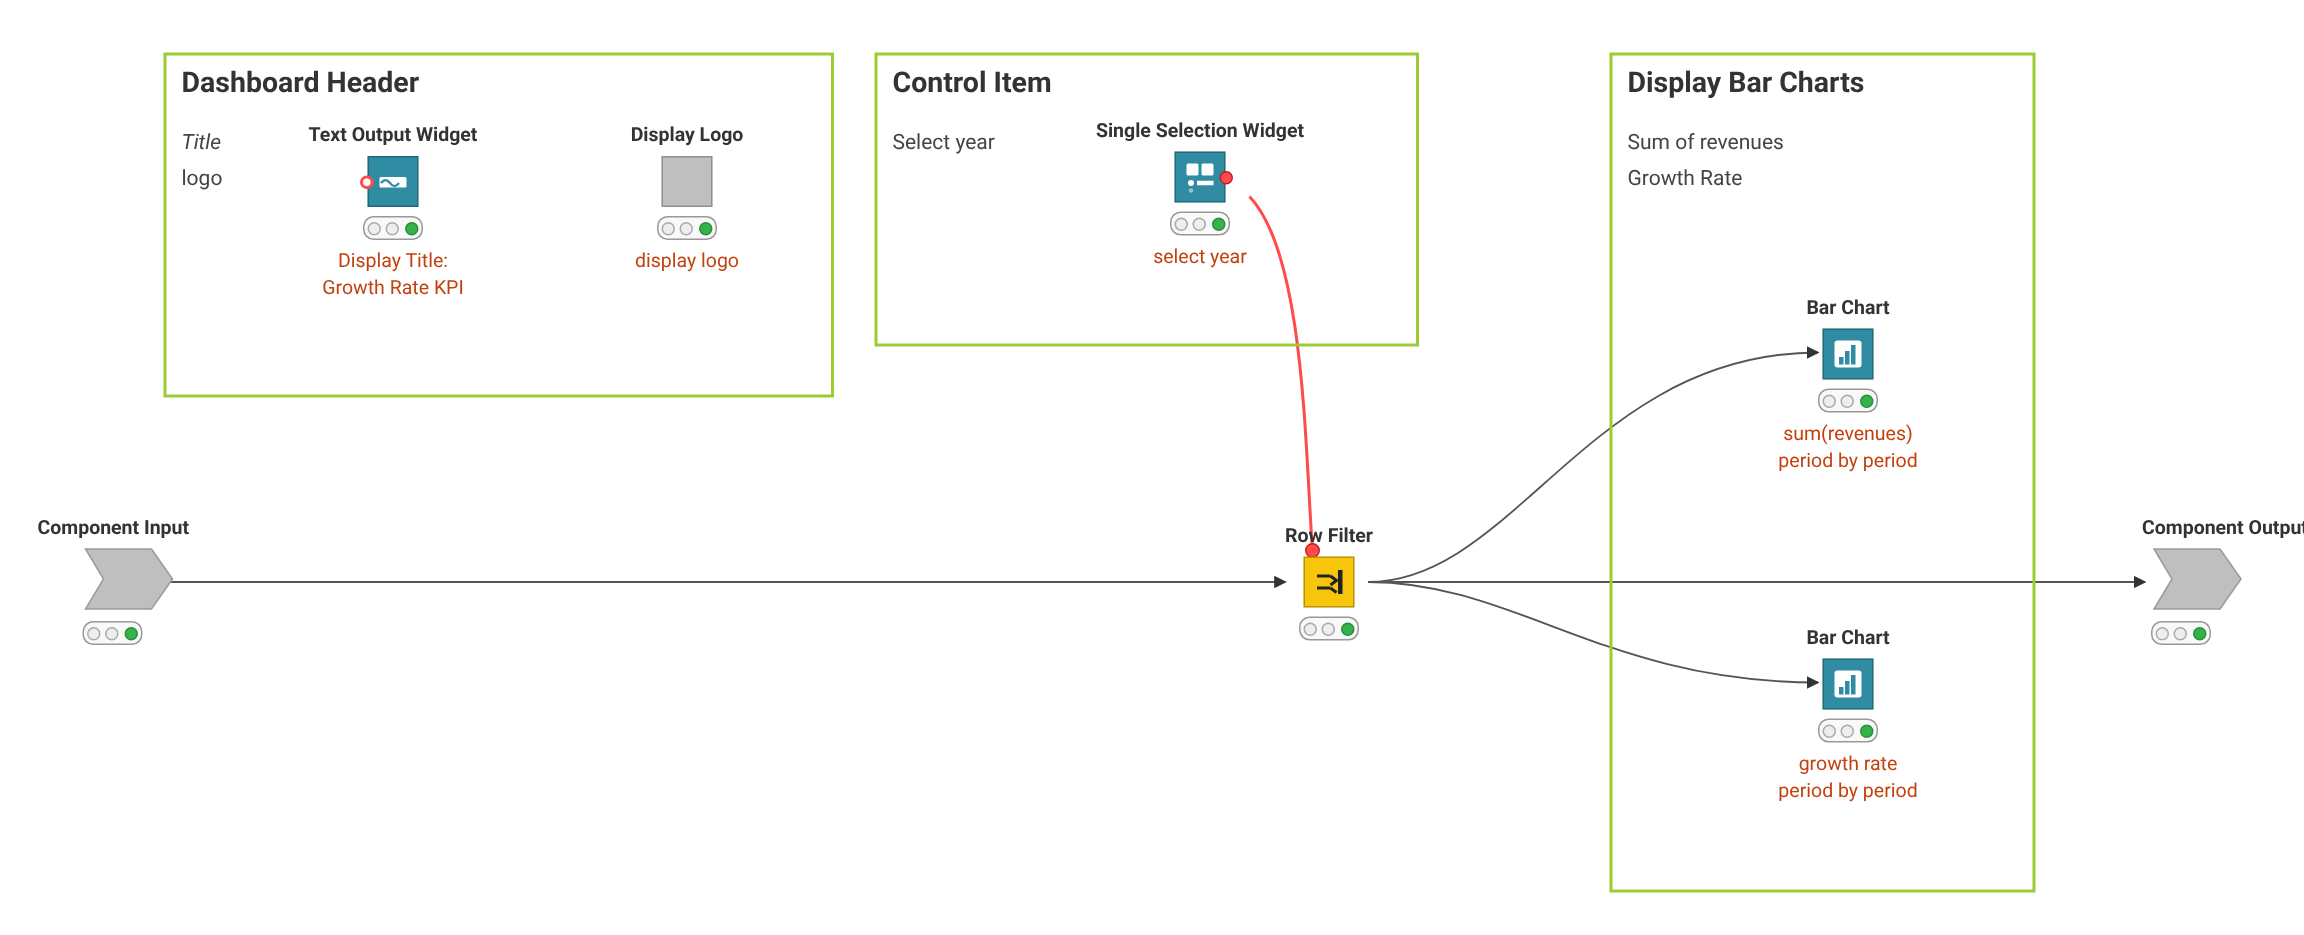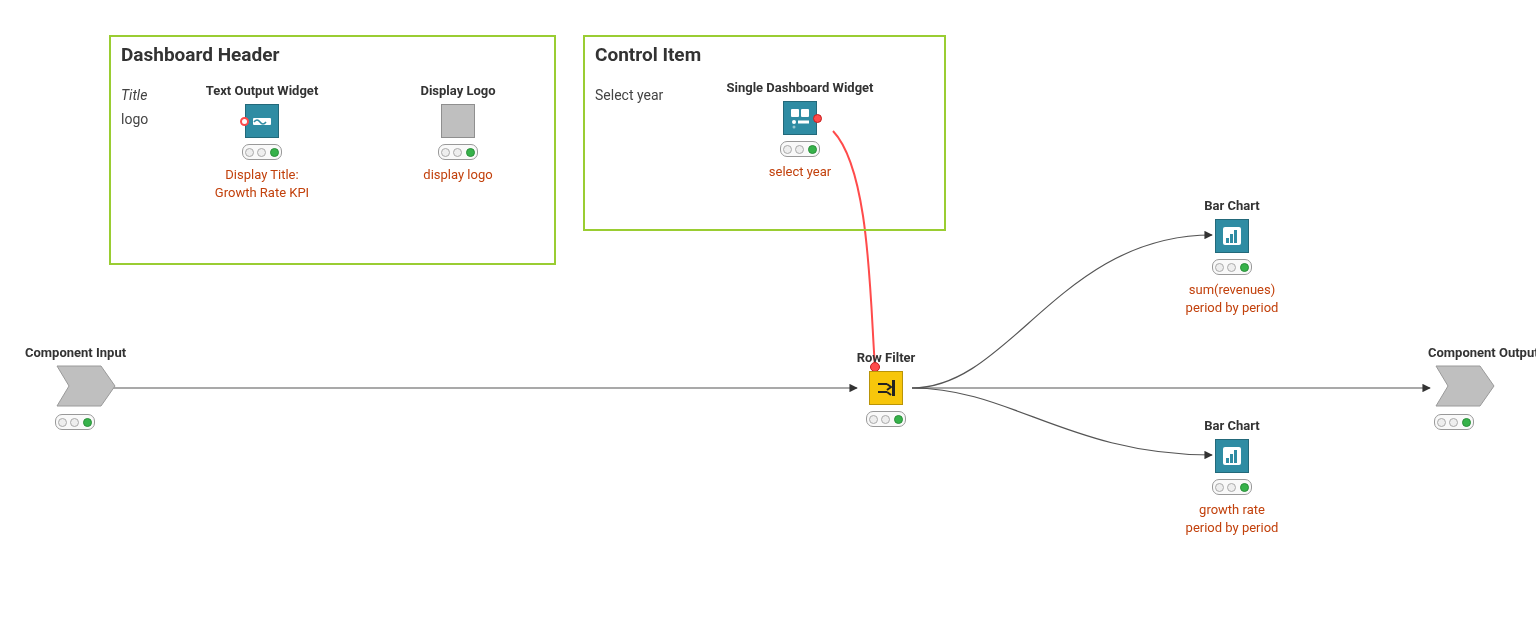--- a/index.html
+++ b/index.html
@@ -130,20 +130,25 @@
     <div class="group-title">Dashboard Header</div>
     <div class="group-sub" style="top:50px;font-style:italic;">Title</div>
     <div class="group-sub" style="top:74px;">logo</div>
   </div>
 
   <div class="group" style="left:583px; top:35px; width:363px; height:196px;text-align:center;">
     <div class="group-title">Control Item</div>
     <div class="group-sub" style="top:50px;">Select year</div>
   </div>
 
+  <div class="group" style="left:1073px; top:35px; width:284px; height:560px;">
+    <div class="group-title">Display Bar Charts</div>
+    <div class="group-sub" style="top:50px;">Sum of revenues</div>
+    <div class="group-sub" style="top:74px;">Growth Rate</div>
+  </div>
 
   <div class="node" style="left:182px; top:83px;">
     <div class="node-title">Text Output Widget</div>
     <div class="node-icon icon-teal" style="position:relative;">
       <span class="red-port" style="left:-6px; top:12px; background:#ffffff; border:2px solid #ff4b4b;"></span>
       <svg width="24" height="24">
           <rect x="3" y="9" width="18" height="7" rx="1" fill="#ffffff"></rect>
           <path d="M4 13 q3 -4 6 0 q3 4 6 0" stroke="#2f8ca3" stroke-width="1.5" fill="none"></path>
         </svg>
     </div>
@@ -163,21 +168,21 @@
     <div class="node-icon icon-grey"></div>
     <div class="lights">
         <span></span>
         <span></span>
         <span class="on"></span>
       </div>
     <div class="caption">display logo</div>
   </div>
 
   <div class="node" style="left:720px; top:80px;">
-    <div class="node-title">Single Dashboard Widget</div>
+    <div class="node-title">Single Selection Widget</div>
     <div class="node-icon icon-teal" style="position:relative;">
       <span class="red-port" style="right:-6px; top:12px;"></span>
       <svg width="24" height="24">
         <rect x="3" y="3" width="8" height="8" rx="1" fill="#ffffff"></rect>
         <rect x="13" y="3" width="8" height="8" rx="1" fill="#ffffff"></rect>
         <circle cx="6" cy="16" r="2" fill="#ffffff"></circle>
         <rect x="10" y="14.5" width="11" height="3" fill="#ffffff"></rect>
         <circle cx="6" cy="21" r="1.5" fill="#ffffff" fill-opacity="0.5"></circle>
       </svg>
     </div>

